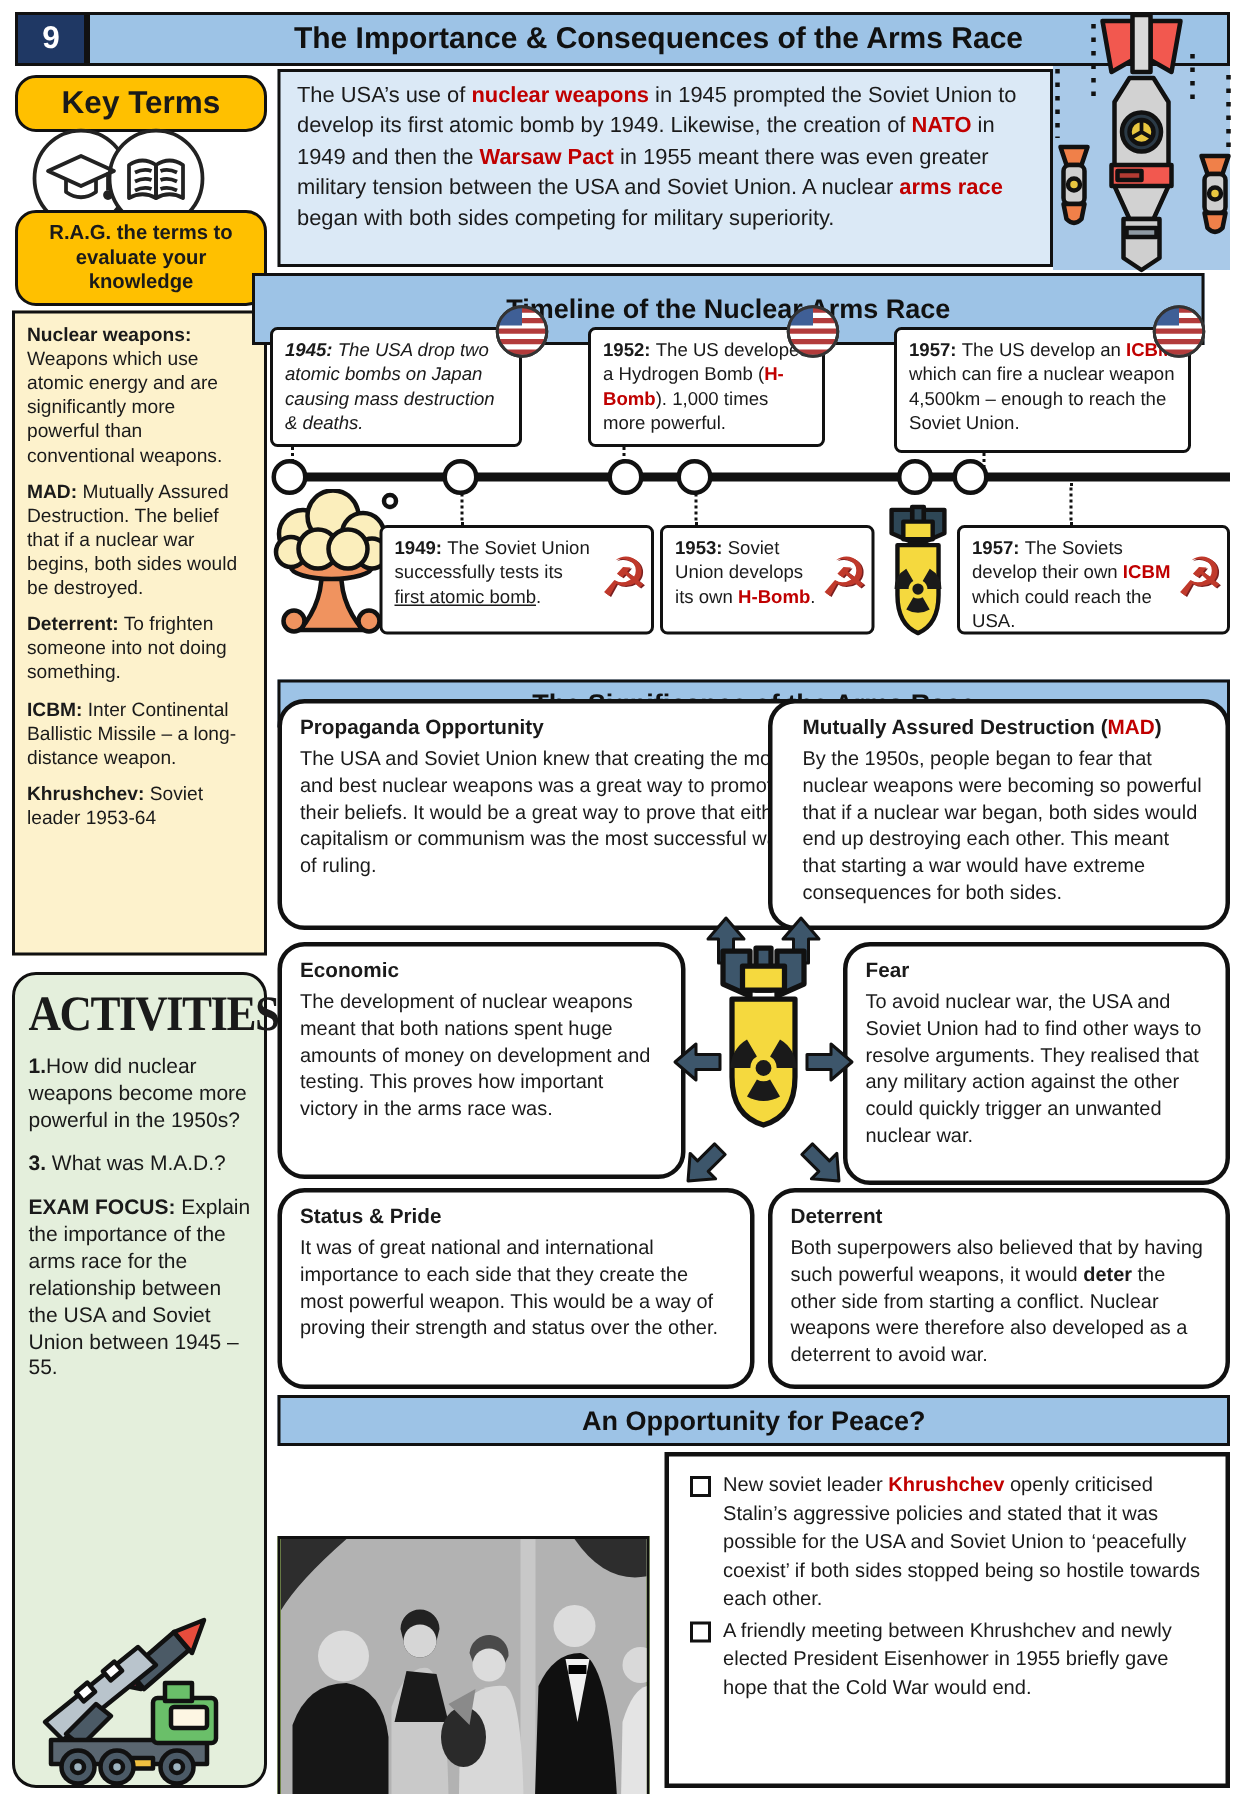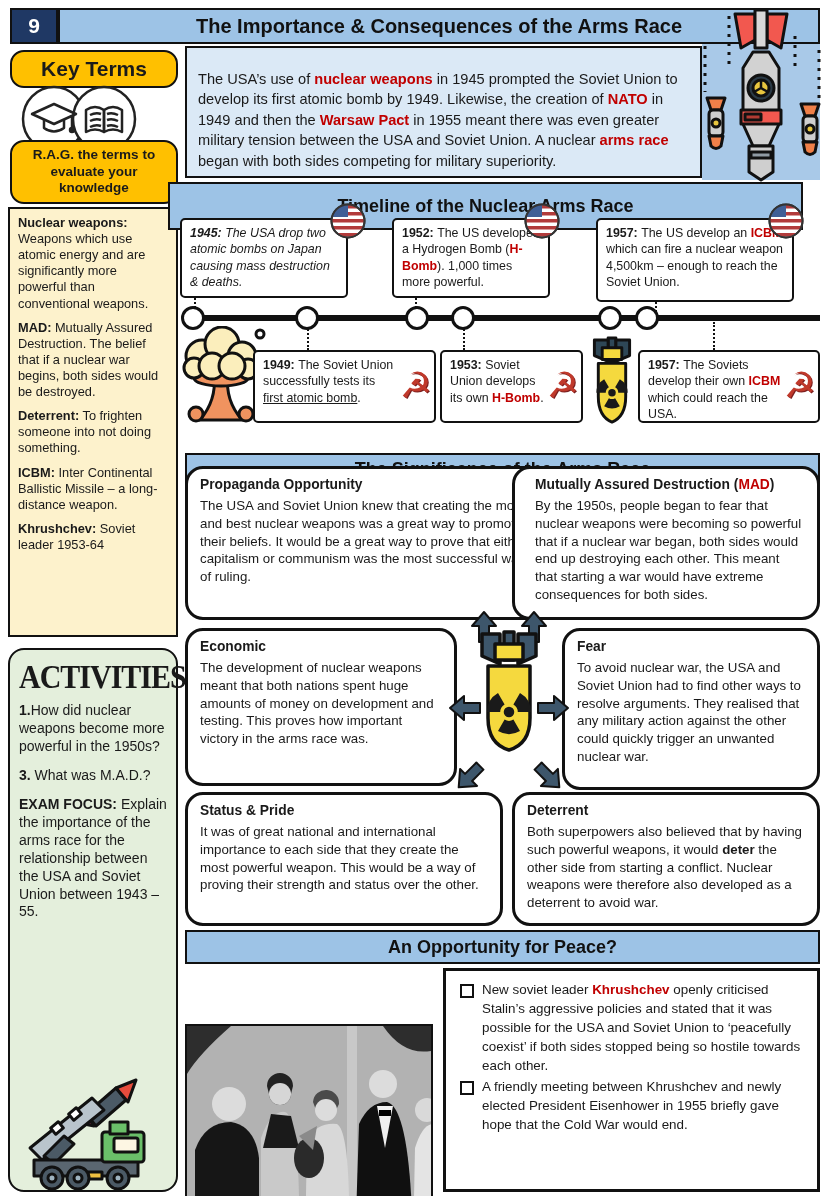--- a/index.html
+++ b/index.html
@@ -39,21 +39,21 @@
   #terms-box .t{font-weight:bold;}
   #activities-box{left:8px;top:648px;width:170px;height:544px;background:#e4efdc;
     border:2.5px solid #111;border-radius:16px;box-sizing:border-box;padding:6px 9px;
     font-size:14px;line-height:1.28;}
   #activities-title{font-family:"Liberation Serif",serif;font-weight:bold;font-size:30px;
     letter-spacing:-1px;transform:scaleY(1.1);transform-origin:left top;margin:0 0 8px 0;}
   #activities-box p{margin:0 0 11px 0;}
   #truck-icon{left:16px;top:1078px;width:144px;height:112px;}
   
   #intro-box{left:185px;top:46px;width:517px;height:132px;background:#dbe9f6;
-    border:2.5px solid #111;box-sizing:border-box;padding:21px 11px;font-size:14.6px;line-height:1.4;}
+    border:2.5px solid #111;box-sizing:border-box;padding:6px 11px;font-size:14.6px;line-height:1.4;}
   #timeline-hdr{left:168px;top:182px;width:635px;height:48px;}
   .ev-box{background:#fff;border:2.5px solid #111;border-radius:5px;box-sizing:border-box;
     padding:5px 8px;font-size:12.4px;line-height:1.32;}
   #ev1945{left:180px;top:218px;width:168px;height:80px;font-style:italic;}
   #ev1952{left:392px;top:218px;width:158px;height:80px;}
   #ev1957t{left:596px;top:218px;width:198px;height:84px;}
   #ev1949{left:253px;top:350px;width:183px;height:73px;padding-right:36px;}
   #ev1953{left:440px;top:350px;width:143px;height:73px;padding-right:34px;}
   #ev1957b{left:638px;top:350px;width:182px;height:73px;padding-right:34px;}
   .hs{position:absolute;right:2px;top:16px;font-size:36px;line-height:1;color:#c0392b;
@@ -151,21 +151,21 @@
     <p><span class="t">MAD:</span><span> Mutually Assured Destruction. The belief that if a nuclear war begins, both sides would be destroyed.</span></p>
     <p><span class="t">Deterrent:</span><span> To frighten someone into not doing something.</span></p>
     <p><span class="t">ICBM:</span><span> Inter Continental Ballistic Missile – a long-distance weapon.</span></p>
     <p><span class="t">Khrushchev:</span><span> Soviet leader 1953-64</span></p>
   </div>
 
   <div id="activities-box" class="abs">
     <div id="activities-title">ACTIVITIES</div>
     <p><span class="seg-b">1.</span><span>How did nuclear weapons become more powerful in the 1950s?</span></p>
     <p><span class="seg-b">3. </span><span>What was M.A.D.?</span></p>
-    <p><span class="seg-b">EXAM FOCUS: </span><span>Explain the importance of the arms race for the relationship between the USA and Soviet Union between 1943 – 55.</span></p>
+    <p><span class="seg-b">EXAM FOCUS: </span><span>Explain the importance of the arms race for the relationship between the USA and Soviet Union between 1945 – 55.</span></p>
   </div>
 
   <svg id="truck-icon" class="abs" viewBox="0 0 144 112">
     <g stroke="#111" stroke-width="3" stroke-linejoin="round">
       <polygon points="70,36 100,10 110,22 80,48" fill="#4b5a66"></polygon>
       <polygon points="100,10 120,2 112,24" fill="#e74c3c"></polygon>
       <polygon points="70,36 58,44 78,48" fill="#a62c52"></polygon>
       <polygon points="14,70 76,20 88,32 26,82" fill="#b9c4cc"></polygon>
       <rect x="36" y="46" width="10" height="8" transform="rotate(-40 41 50)" fill="#fff"></rect>
       <rect x="54" y="32" width="10" height="8" transform="rotate(-40 59 36)" fill="#fff"></rect>

